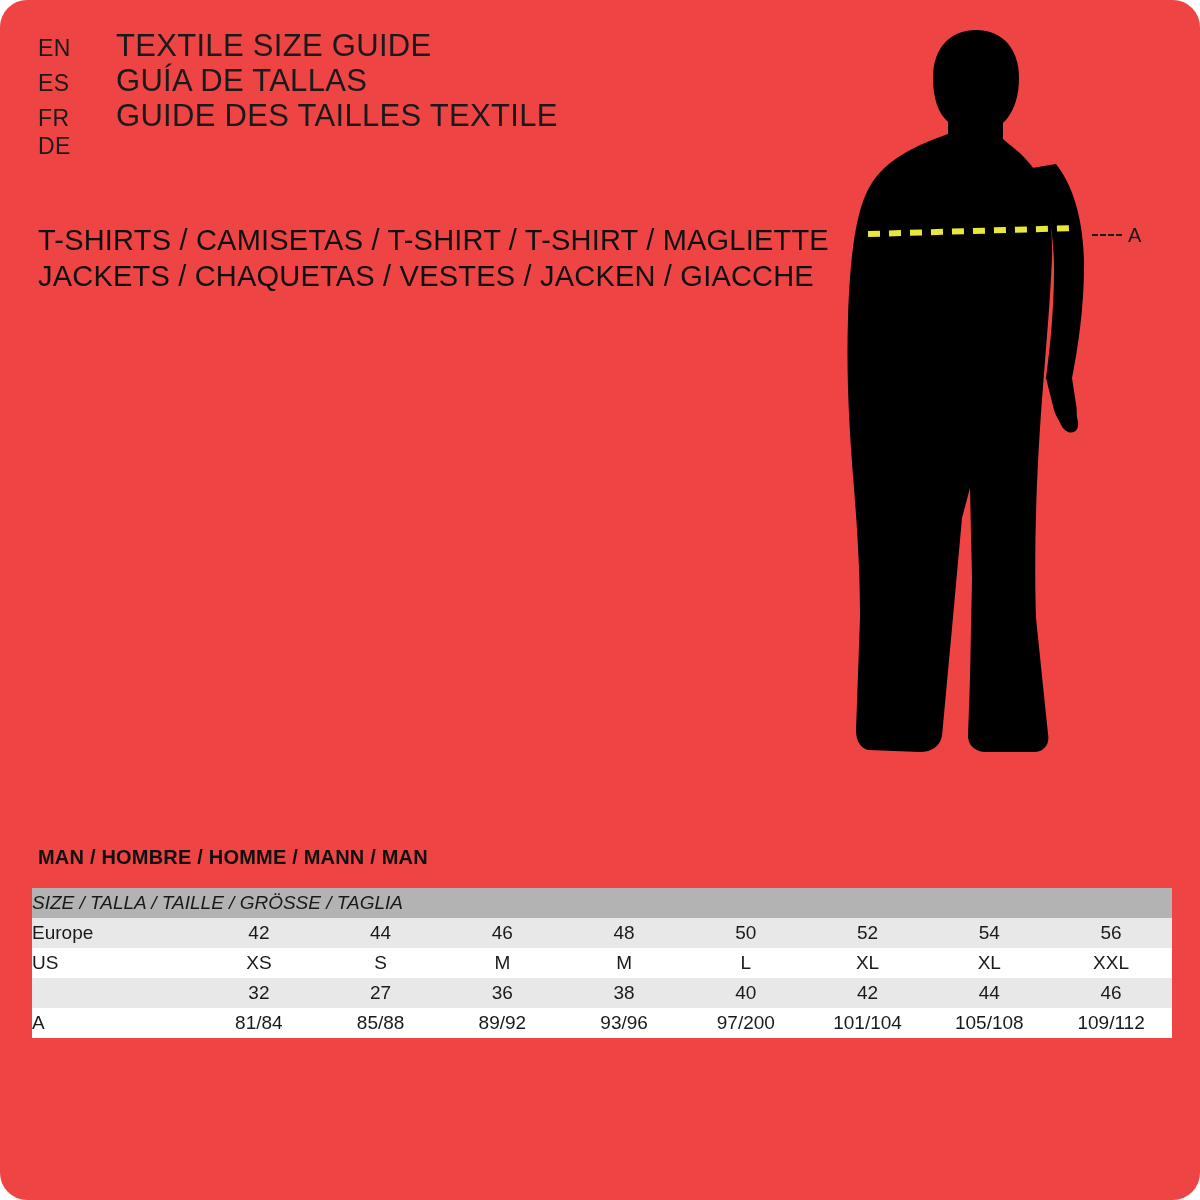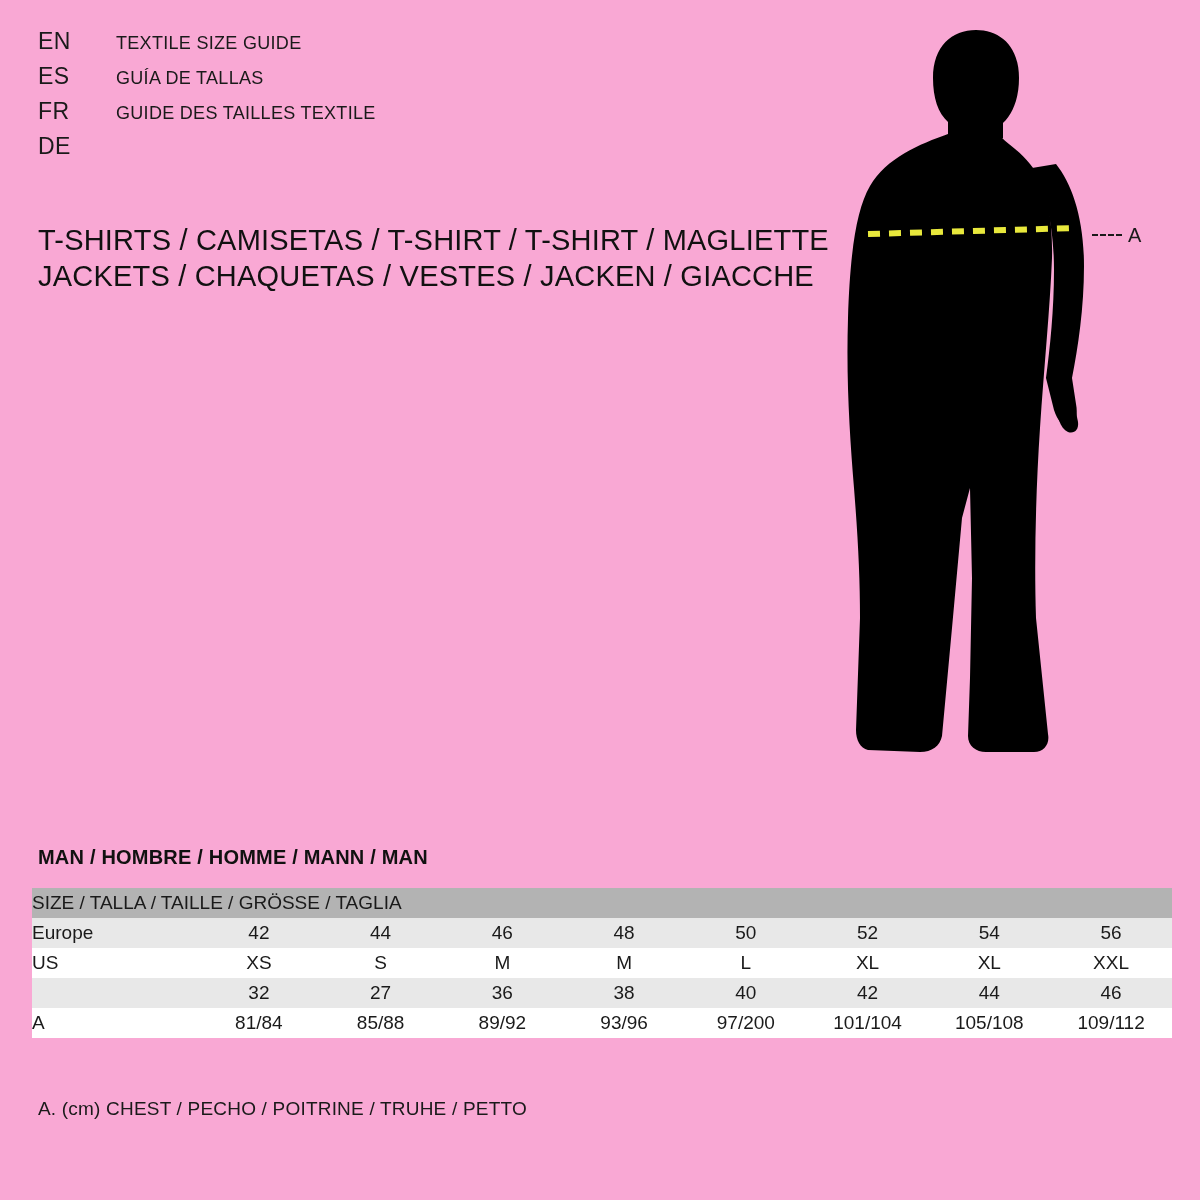--- a/index.html
+++ b/index.html
@@ -8,21 +8,22 @@
     width: 1200px; height: 1200px;
     background: #ffffff;
     font-family: "Liberation Sans", sans-serif;
     color: #1a1a1a;
     overflow: hidden;
   }
   .page {
     position: relative;
     width: 1200px;
     height: 1200px;
-    background: #f9a8d4;
+    background: #ef4444;
+    border-radius: 27px;
   }
 
   
   .lang-block {
     position: absolute;
     left: 38px;
     top: 28px;
     width: 700px;
   }
   .lang-row {
@@ -30,21 +31,21 @@
     align-items: baseline;
     height: 35px;
   }
   .lang-code {
     width: 78px;
     font-size: 23px;
     letter-spacing: 0.5px;
     color: #1a1a1a;
   }
   .lang-text {
-    font-size: 18px;
+    font-size: 31px;
     letter-spacing: 0.3px;
     color: #1a1a1a;
     white-space: nowrap;
   }
 
   .cat-block {
     position: absolute;
     left: 38px;
     top: 222px;
   }
@@ -101,21 +102,21 @@
     top: 888px;
     width: 1140px;
     border-collapse: collapse;
     font-size: 19px;
   }
   table.size-table td {
     height: 30px;
     padding: 0;
     color: #1a1a1a;
   }
-  .band-grey { background: #b3b3b3; }
+  .band-grey { background: #b3b3b3; font-style: italic; }
   .band-light { background: #e8e8e8; }
   .band-white { background: #ffffff; }
 
   td.label-cell {
     width: 165px;
     padding-left: 10px;
     text-align: left;
     white-space: nowrap;
   }
   td.val-cell {
@@ -261,15 +262,14 @@
         <td class="val-cell">89/92</td>
         <td class="val-cell">93/96</td>
         <td class="val-cell">97/200</td>
         <td class="val-cell">101/104</td>
         <td class="val-cell">105/108</td>
         <td class="val-cell">109/112</td>
       </tr>
     </tbody>
   </table>
 
-  <div class="footnote">A. (cm) CHEST / PECHO / POITRINE / TRUHE / PETTO</div>
 
 </div>
 
 </body></html>

